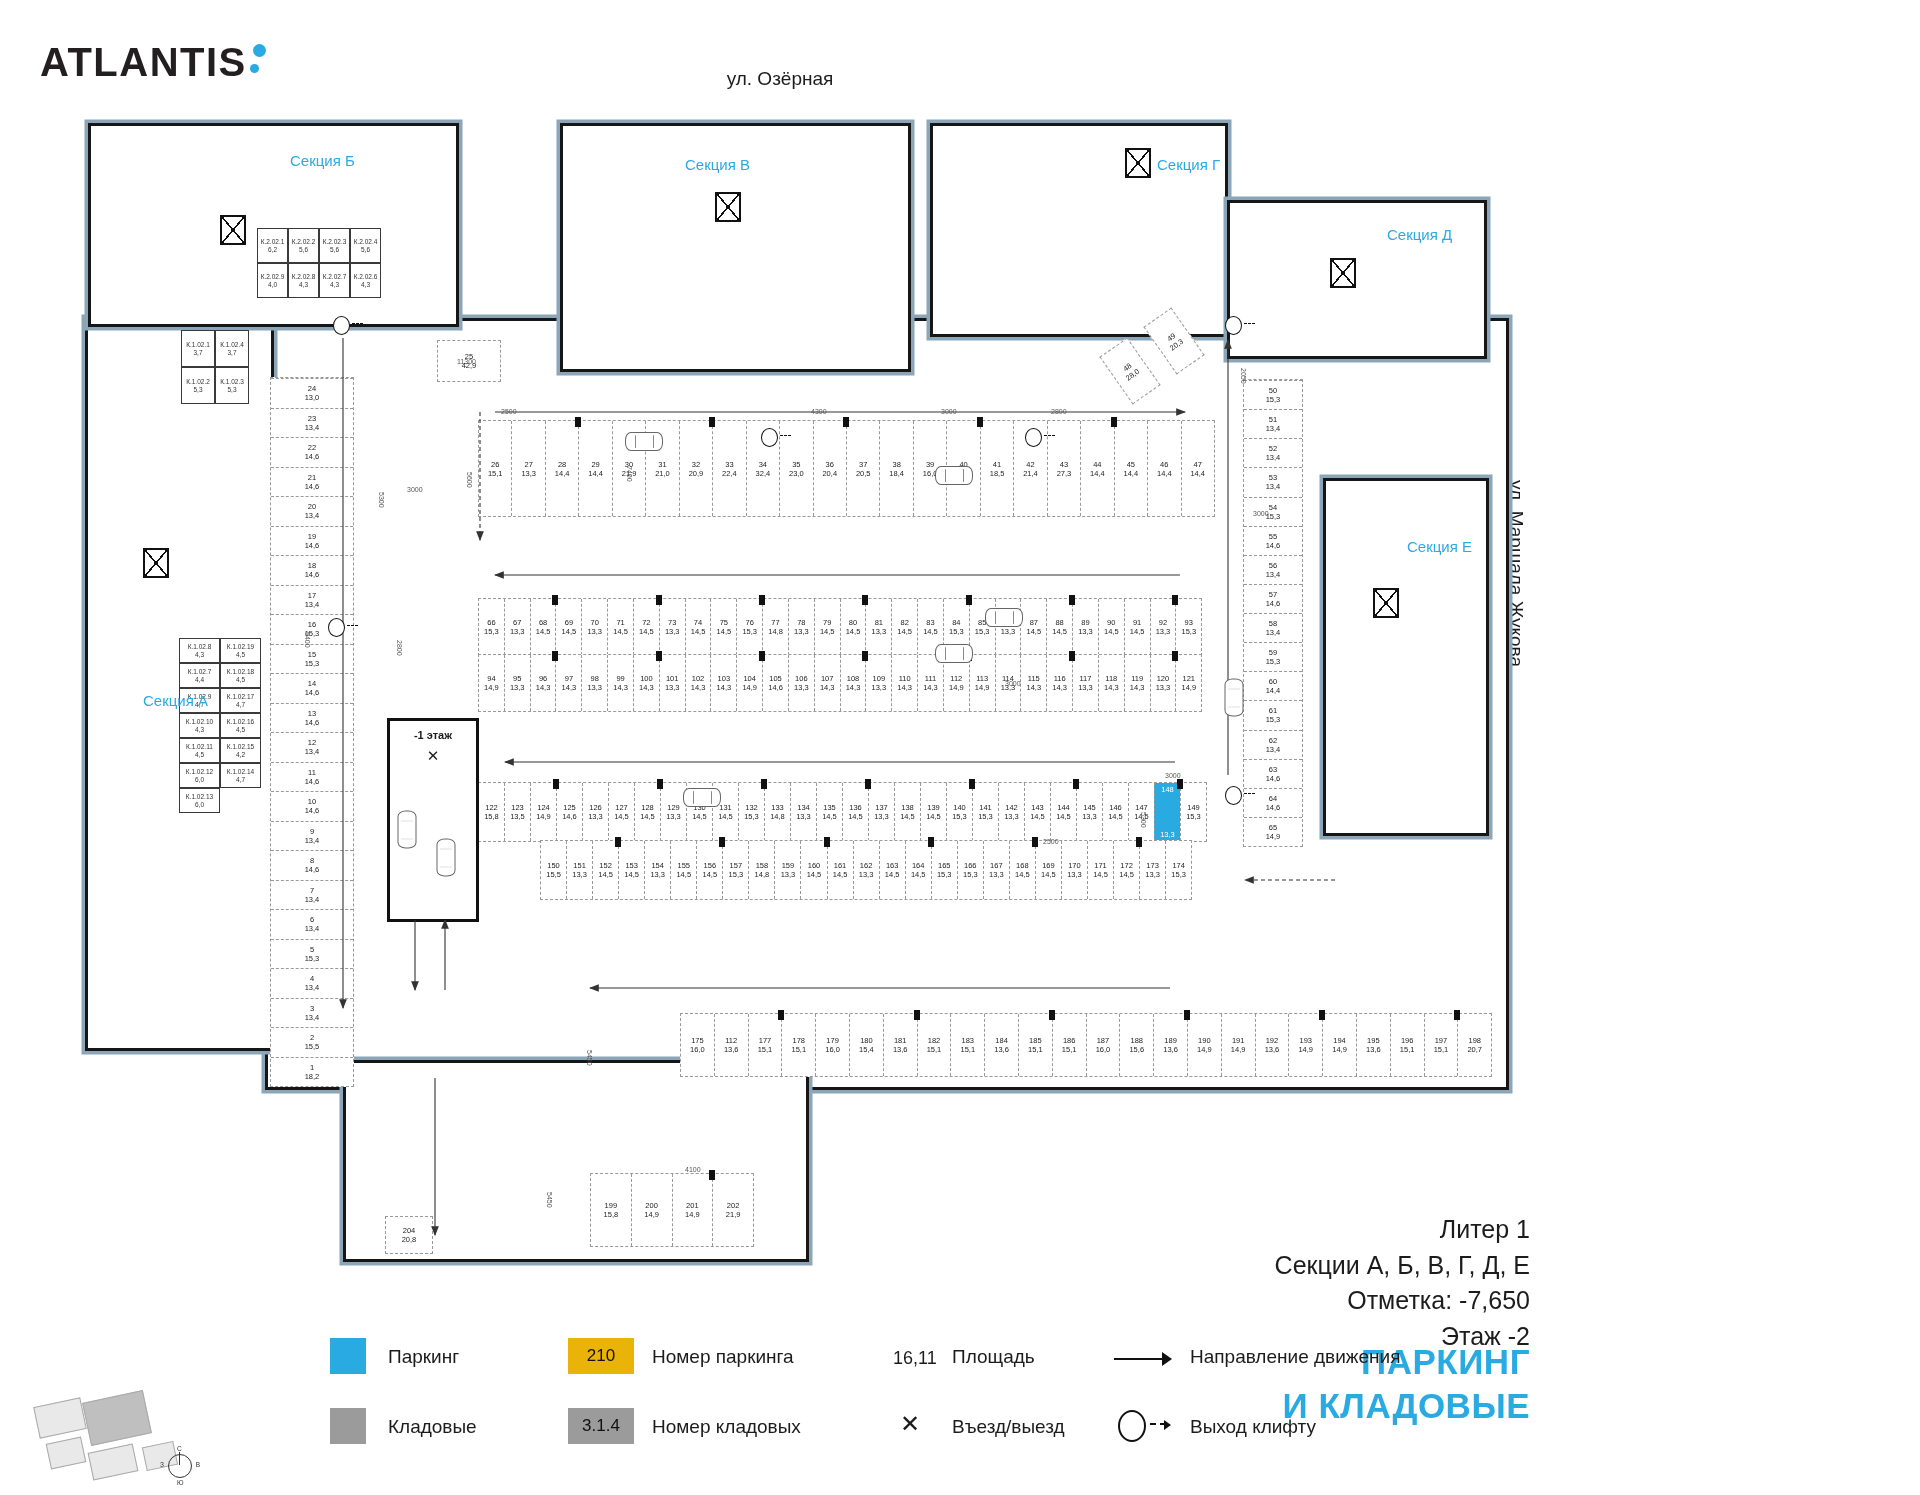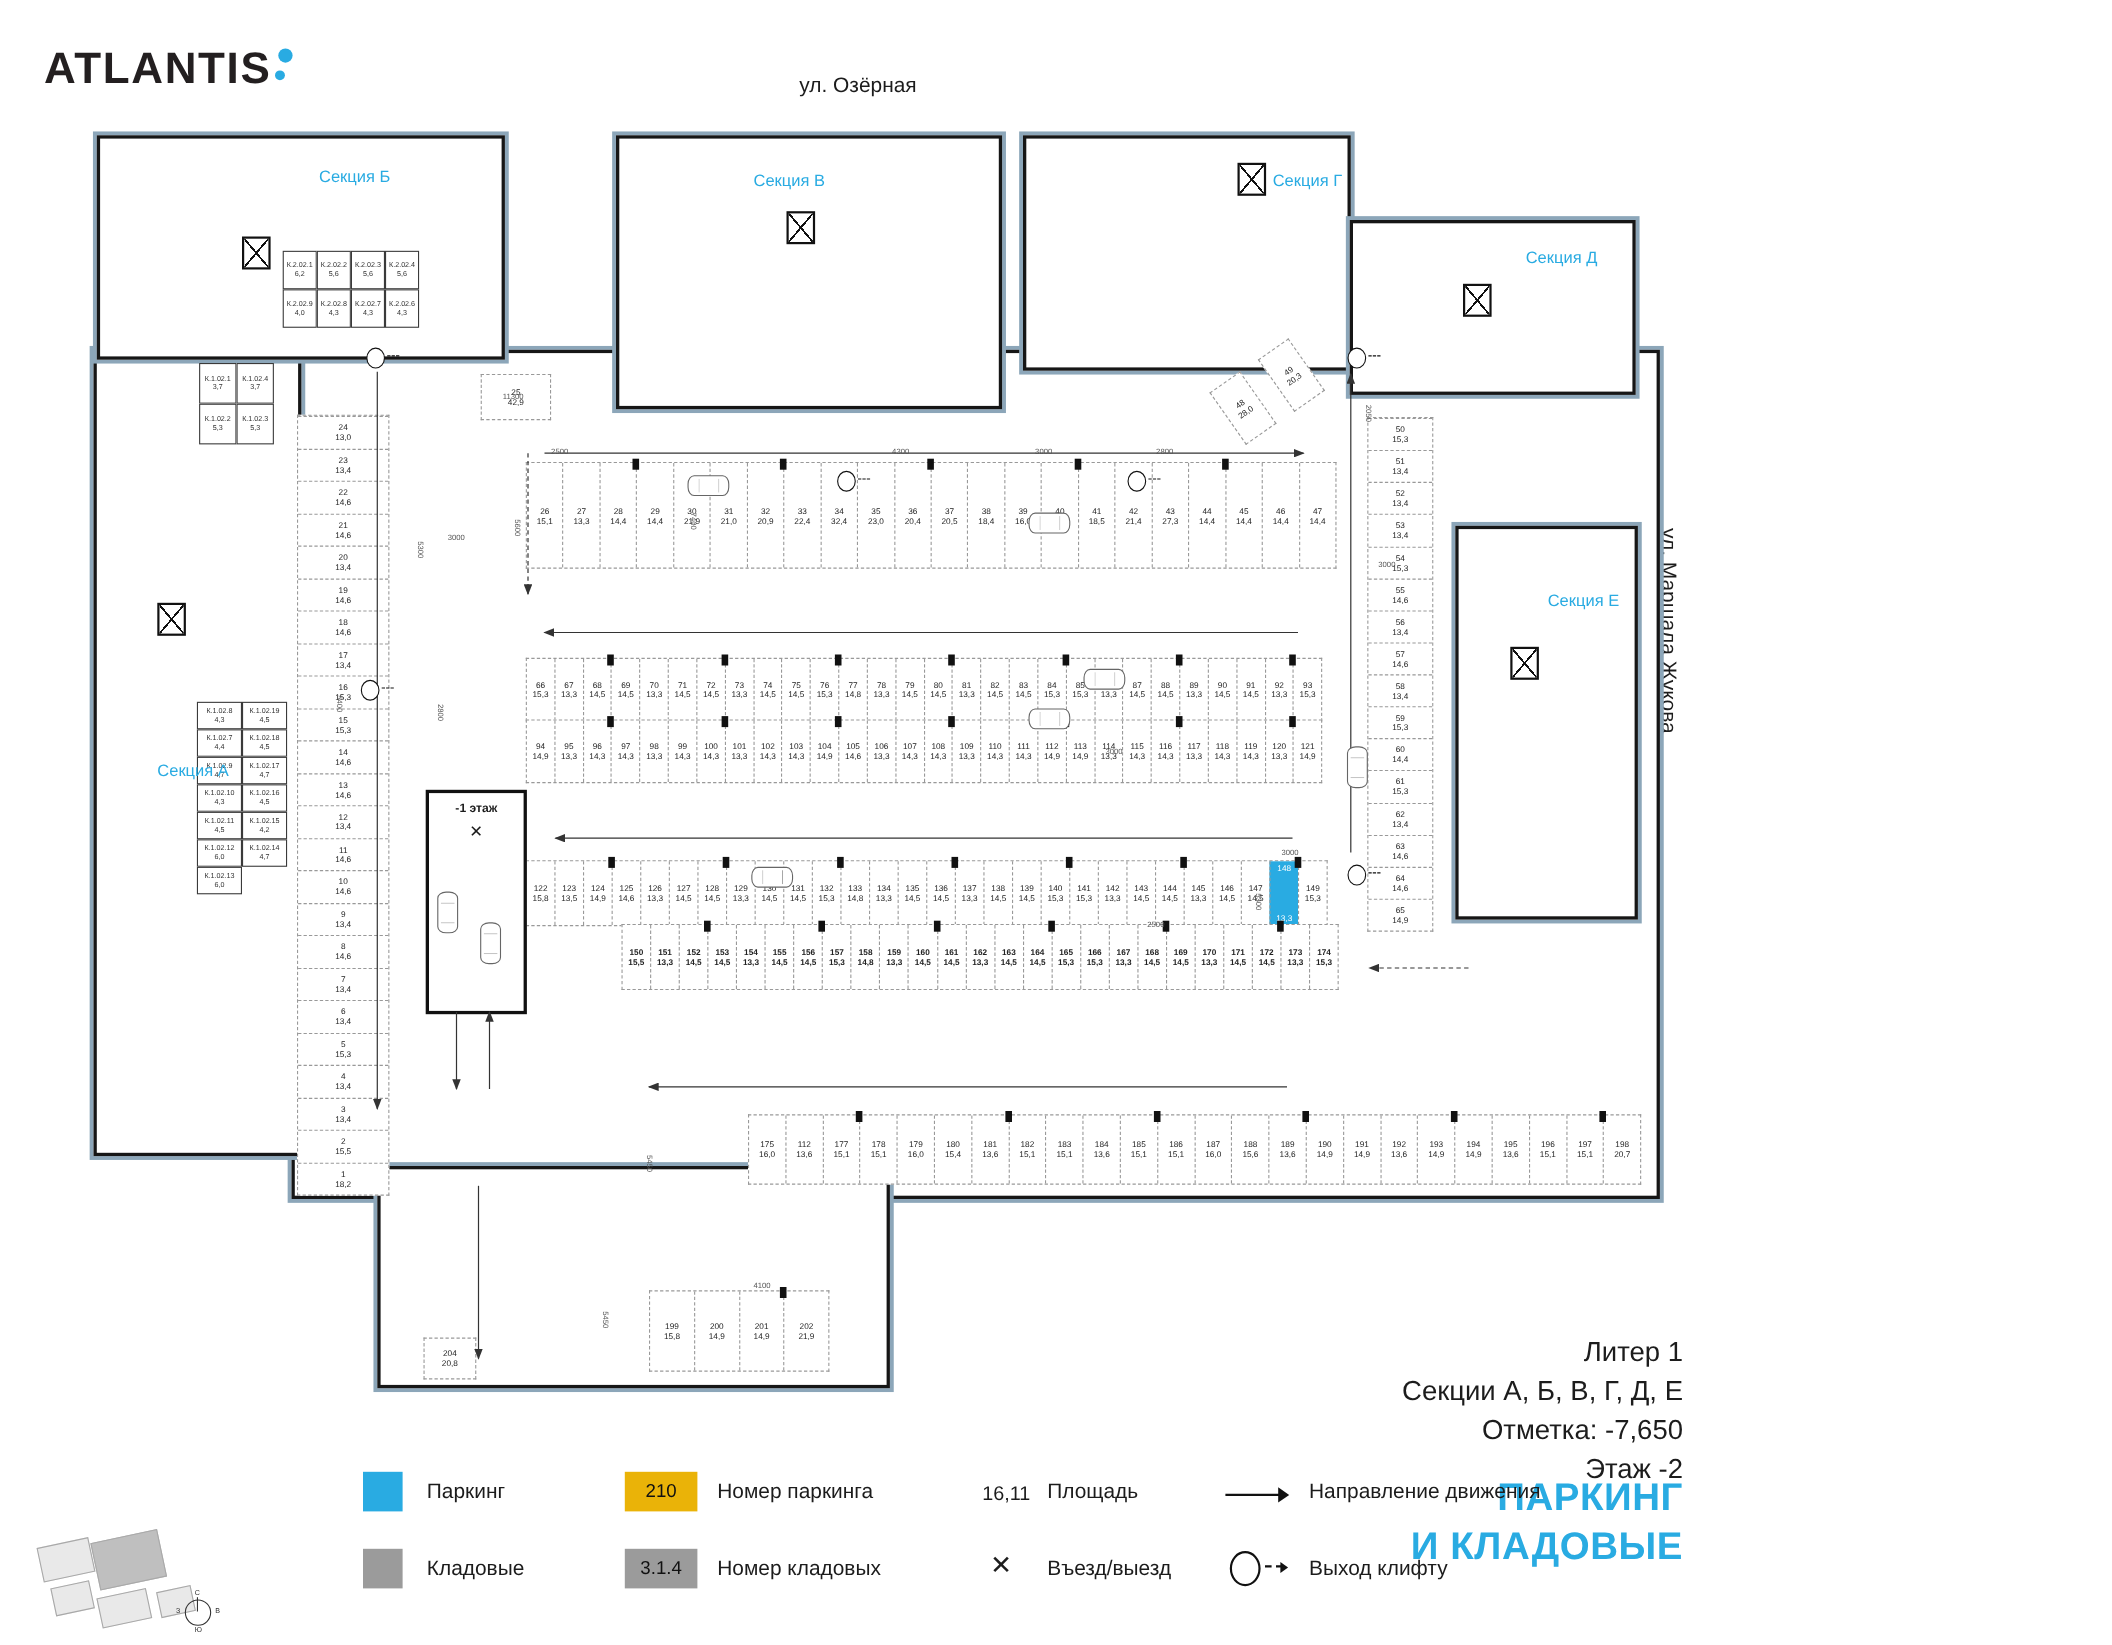--- a/index.html
+++ b/index.html
@@ -580,21 +580,21 @@
       </div>
       <div class="stall hl">
         <span class="n">148</span>
         <span class="a">13,3</span>
       </div>
       <div class="stall">
         <span class="n">149</span>
         <span class="a">15,3</span>
       </div>
     </div>
-    <div class="row" style="left: 480px; top: 720px; width: 650px; height: 58px; font-weight: bold;">
+    <div class="row" style="left: 455px; top: 720px; width: 650px; height: 58px;">
       <div class="stall">
         <span class="n">150</span>
         <span class="a">15,5</span>
       </div>
       <div class="stall">
         <span class="n">151</span>
         <span class="a">13,3</span>
       </div>
       <div class="stall">
         <span class="n">152</span>

